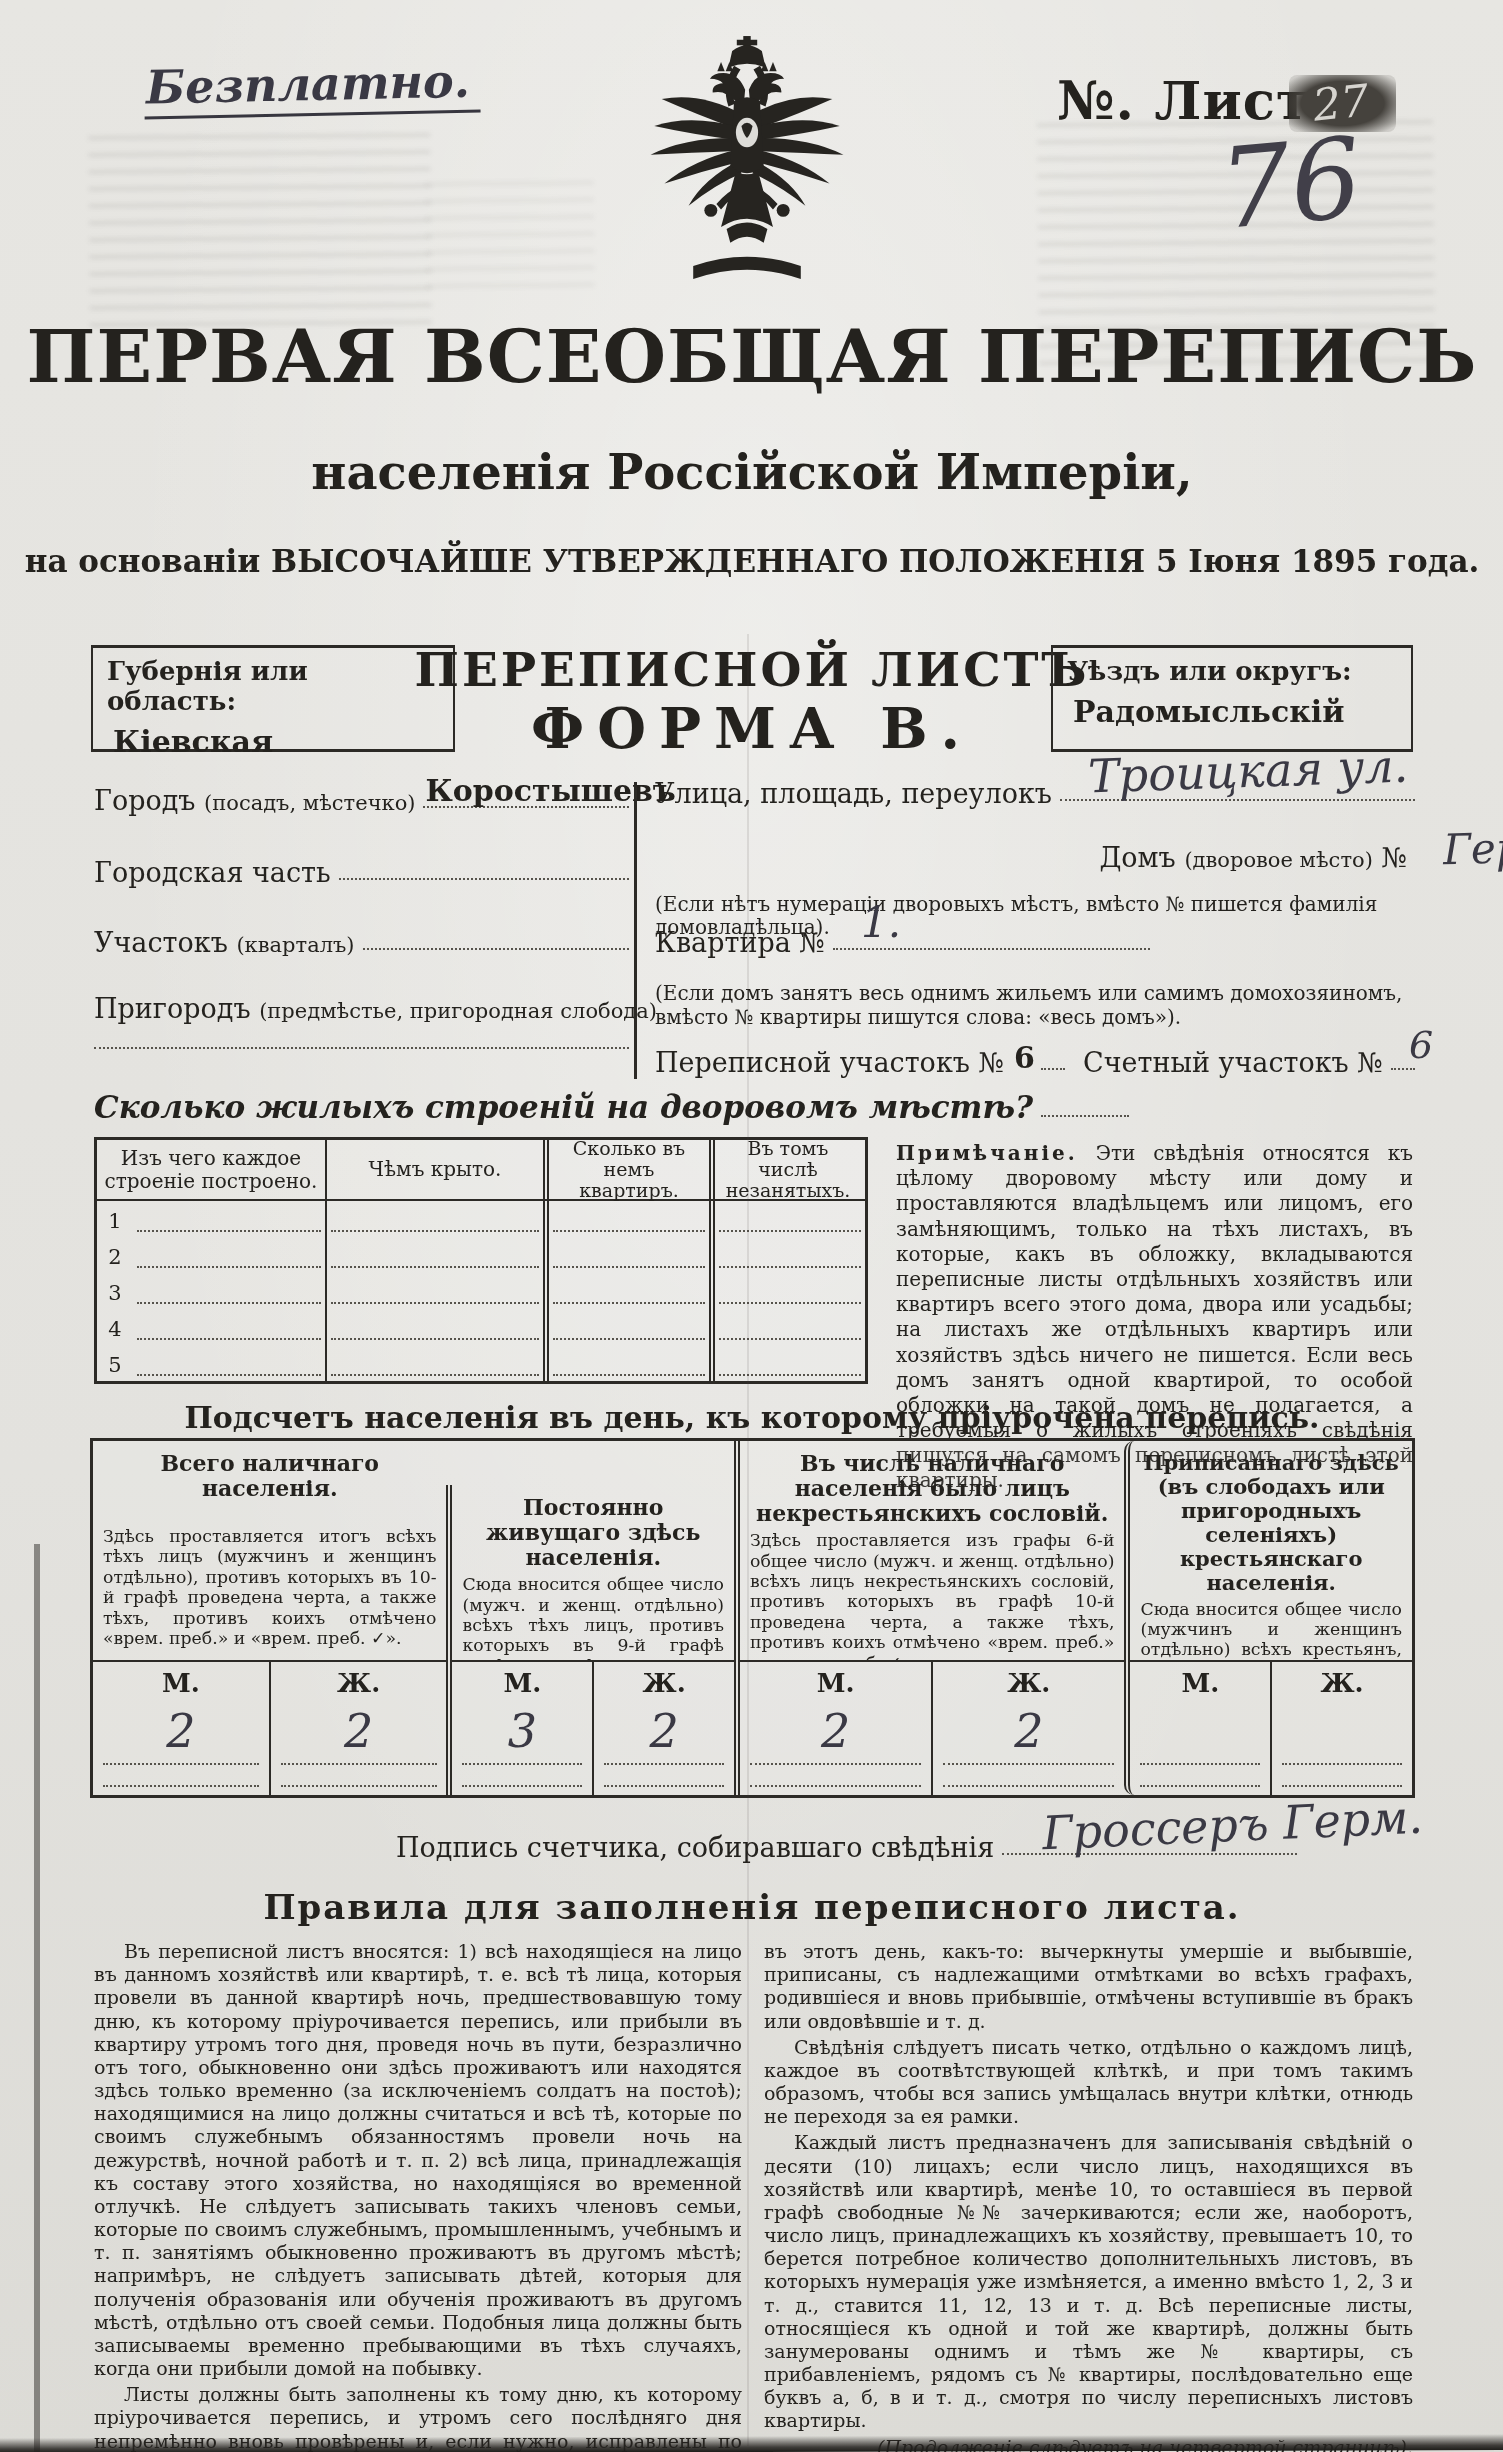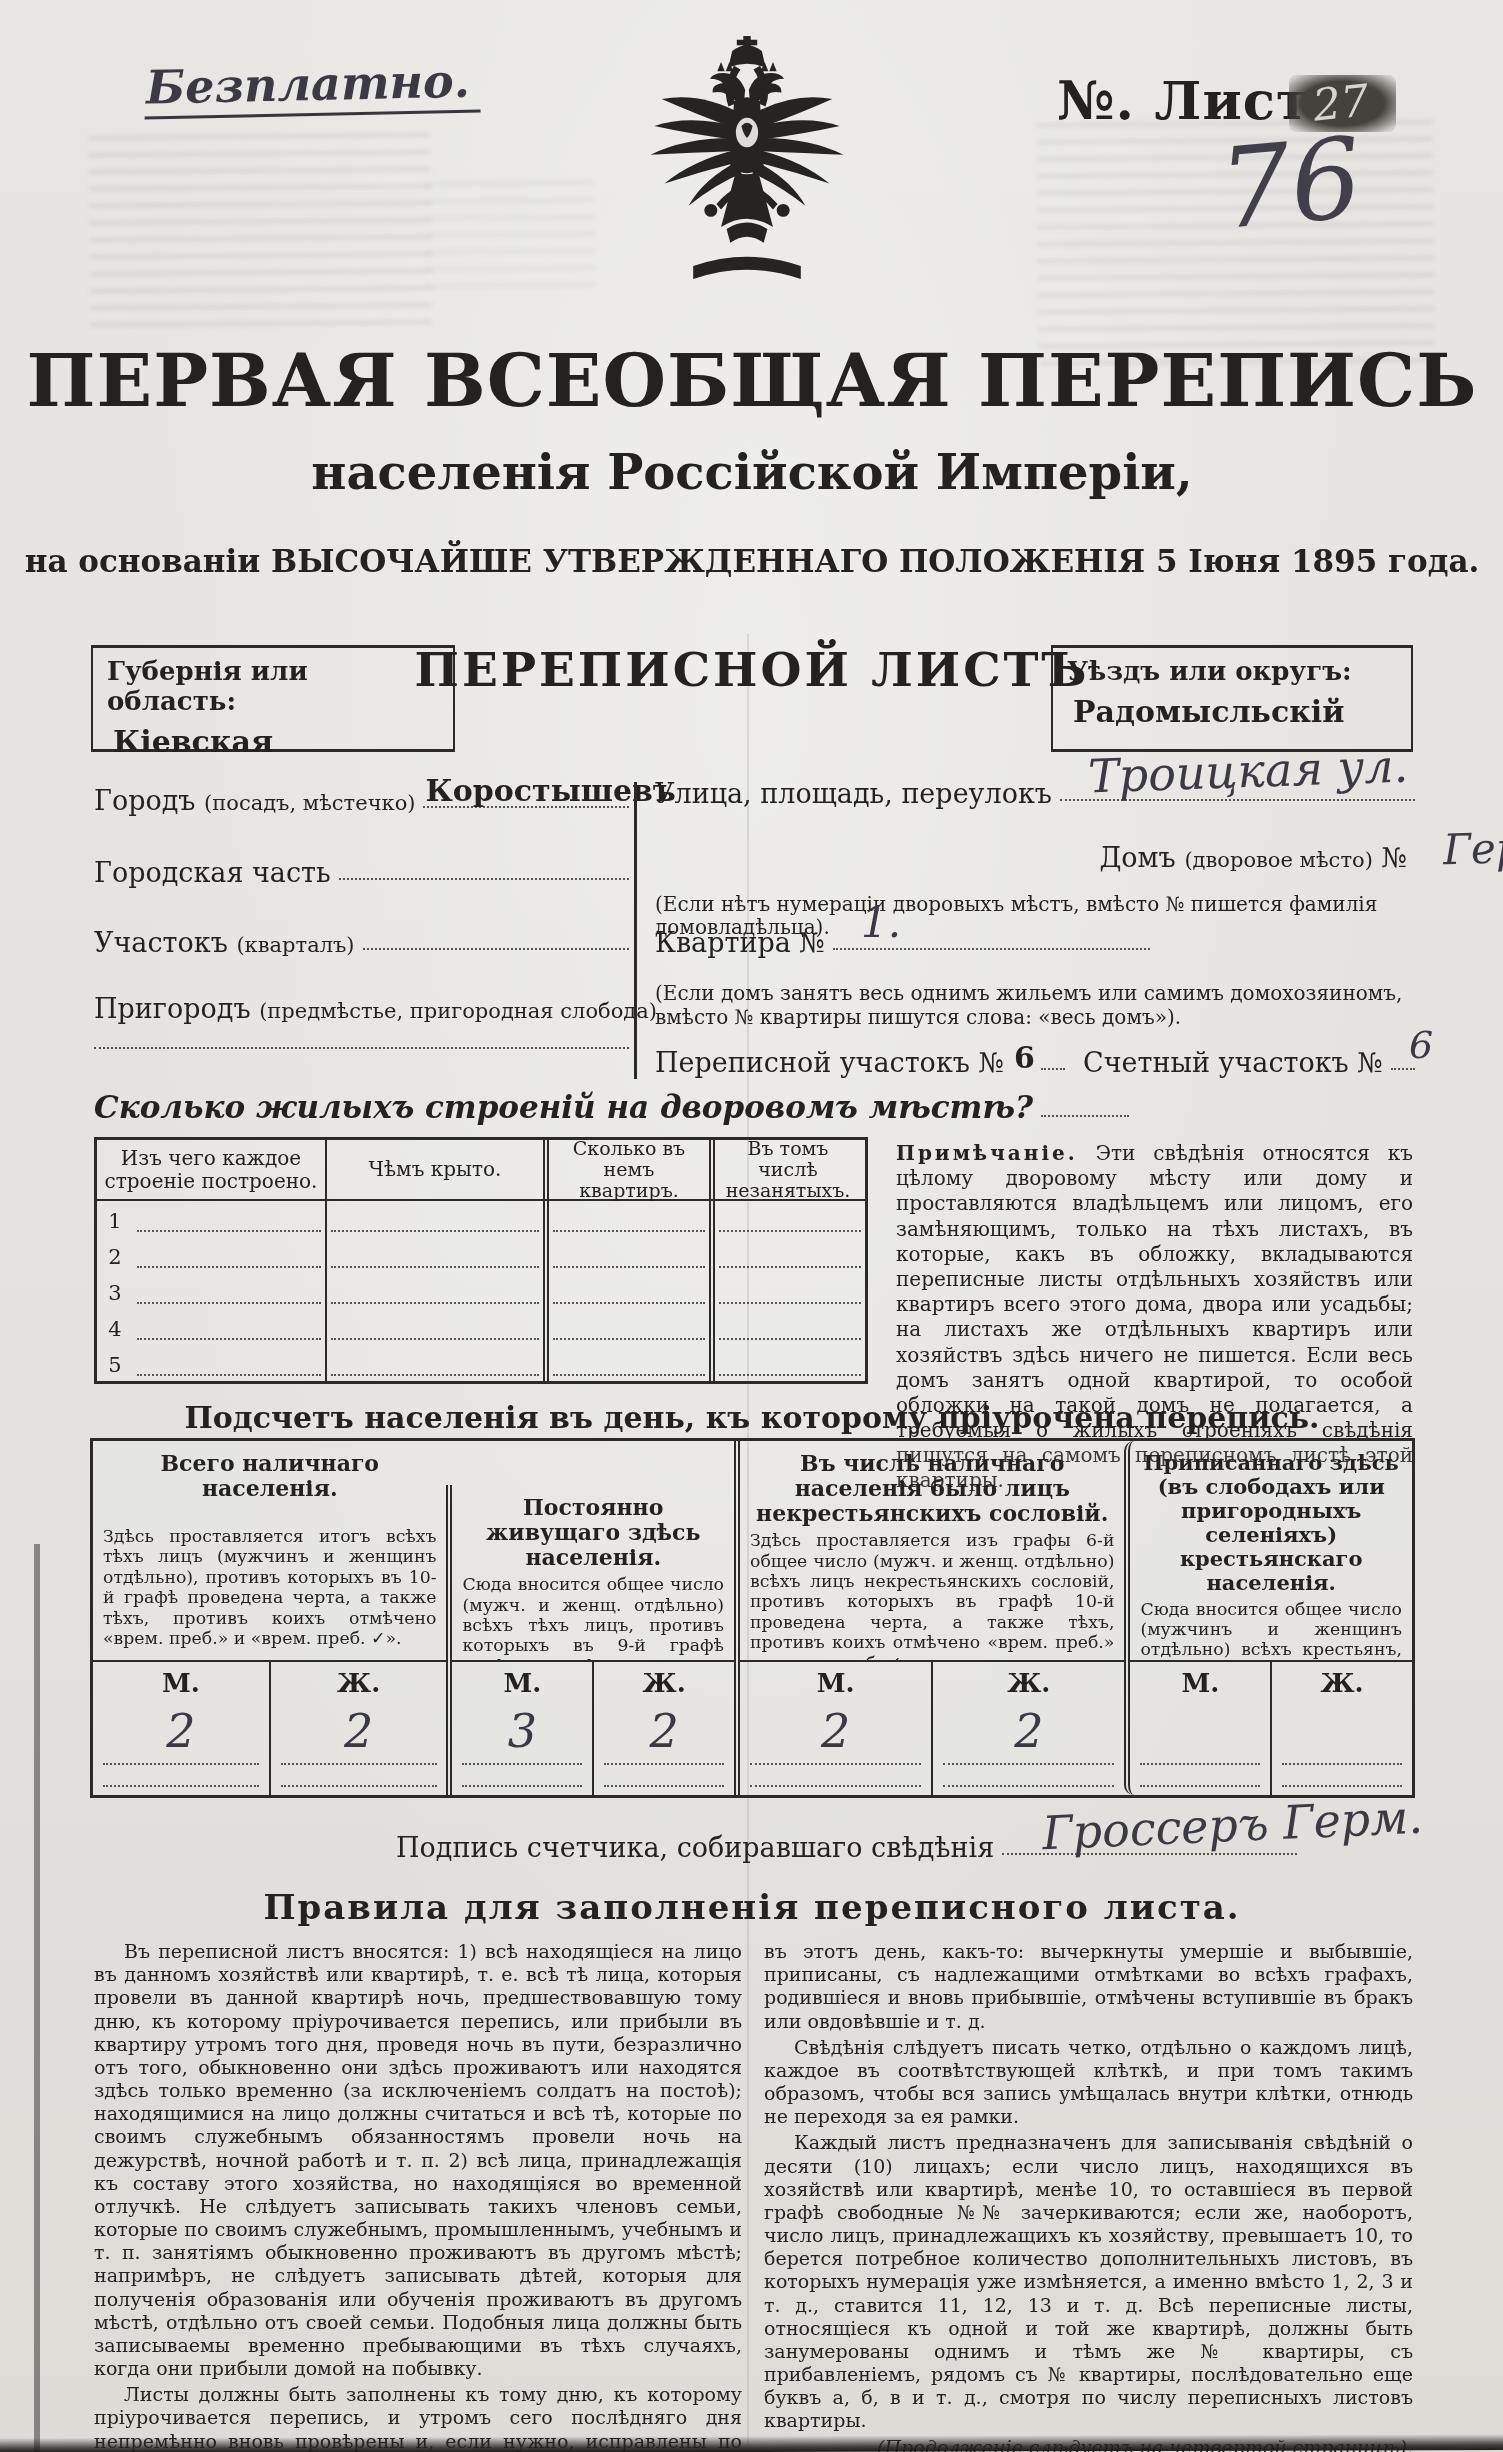--- a/index.html
+++ b/index.html
@@ -135,29 +135,30 @@
       <path d="M104 97 q6 -7 12 0 q-2 9 -6 13 q-4 -4 -6 -13" fill="#262420"></path>
     </svg>
   </div>
 
   <div class="abs" style="left:1057px; top:69px; font-size:53px; font-weight:bold; letter-spacing:1px;">№. Листа</div>
   <div class="abs smudge" style="left:1289px; top:75px; width:107px; height:57px;">
     <span class="hand" style="position:absolute; left:24px; top:2px; font-size:44px; color:#d6d4cf; transform:rotate(-6deg);">27</span>
   </div>
   <div class="abs hand" style="left:1220px; top:119px; font-size:111px; transform:rotate(-5deg); color:#413f49;">76</div>
 
-  <div class="abs center" style="top:337px; font-size:73px; font-weight:bold; letter-spacing:1px;">ПЕРВАЯ ВСЕОБЩАЯ ПЕРЕПИСЬ</div>
+  <div class="abs center" style="top:313px; font-size:73px; font-weight:bold; letter-spacing:1px;">ПЕРВАЯ ВСЕОБЩАЯ ПЕРЕПИСЬ</div>
   <div class="abs center" style="top:444px; font-size:48px; font-weight:bold;">населенія Россійской Имперіи,</div>
   <div class="abs center" style="top:543px; font-size:31px; font-weight:bold;">на основаніи ВЫСОЧАЙШЕ УТВЕРЖДЕННАГО ПОЛОЖЕНІЯ 5 Іюня 1895 года.</div>
 
   <div class="abs boxed" style="left:91px; top:645px; width:364px; height:107px;">
     <div class="blabel">Губернія или область:</div>
     <div class="bvalue">Кіевская</div>
   </div>
   <div class="abs center" style="top:642px; font-size:47px; font-weight:bold; letter-spacing:3px;">ПЕРЕПИСНОЙ ЛИСТЪ</div>
+  <div class="abs center" style="top:695px; font-size:56px; font-weight:bold; letter-spacing:13px;">ФОРМА В.</div>
   <div class="abs boxed" style="left:1051px; top:645px; width:362px; height:107px;">
     <div class="blabel">Уѣздъ или округъ:</div>
     <div class="bvalue">Радомысльскій</div>
   </div>
 
   <div class="fld" style="left:94px; top:787px; width:535px;">
     <span class="flabel"><span>Городъ</span> <span class="paren">(посадъ, мѣстечко)</span></span>
     <span class="fill">
       <span class="fval" style="font-weight:bold; font-size:30px; left:2px; bottom:-2px;">Коростышевъ</span>
     </span>

